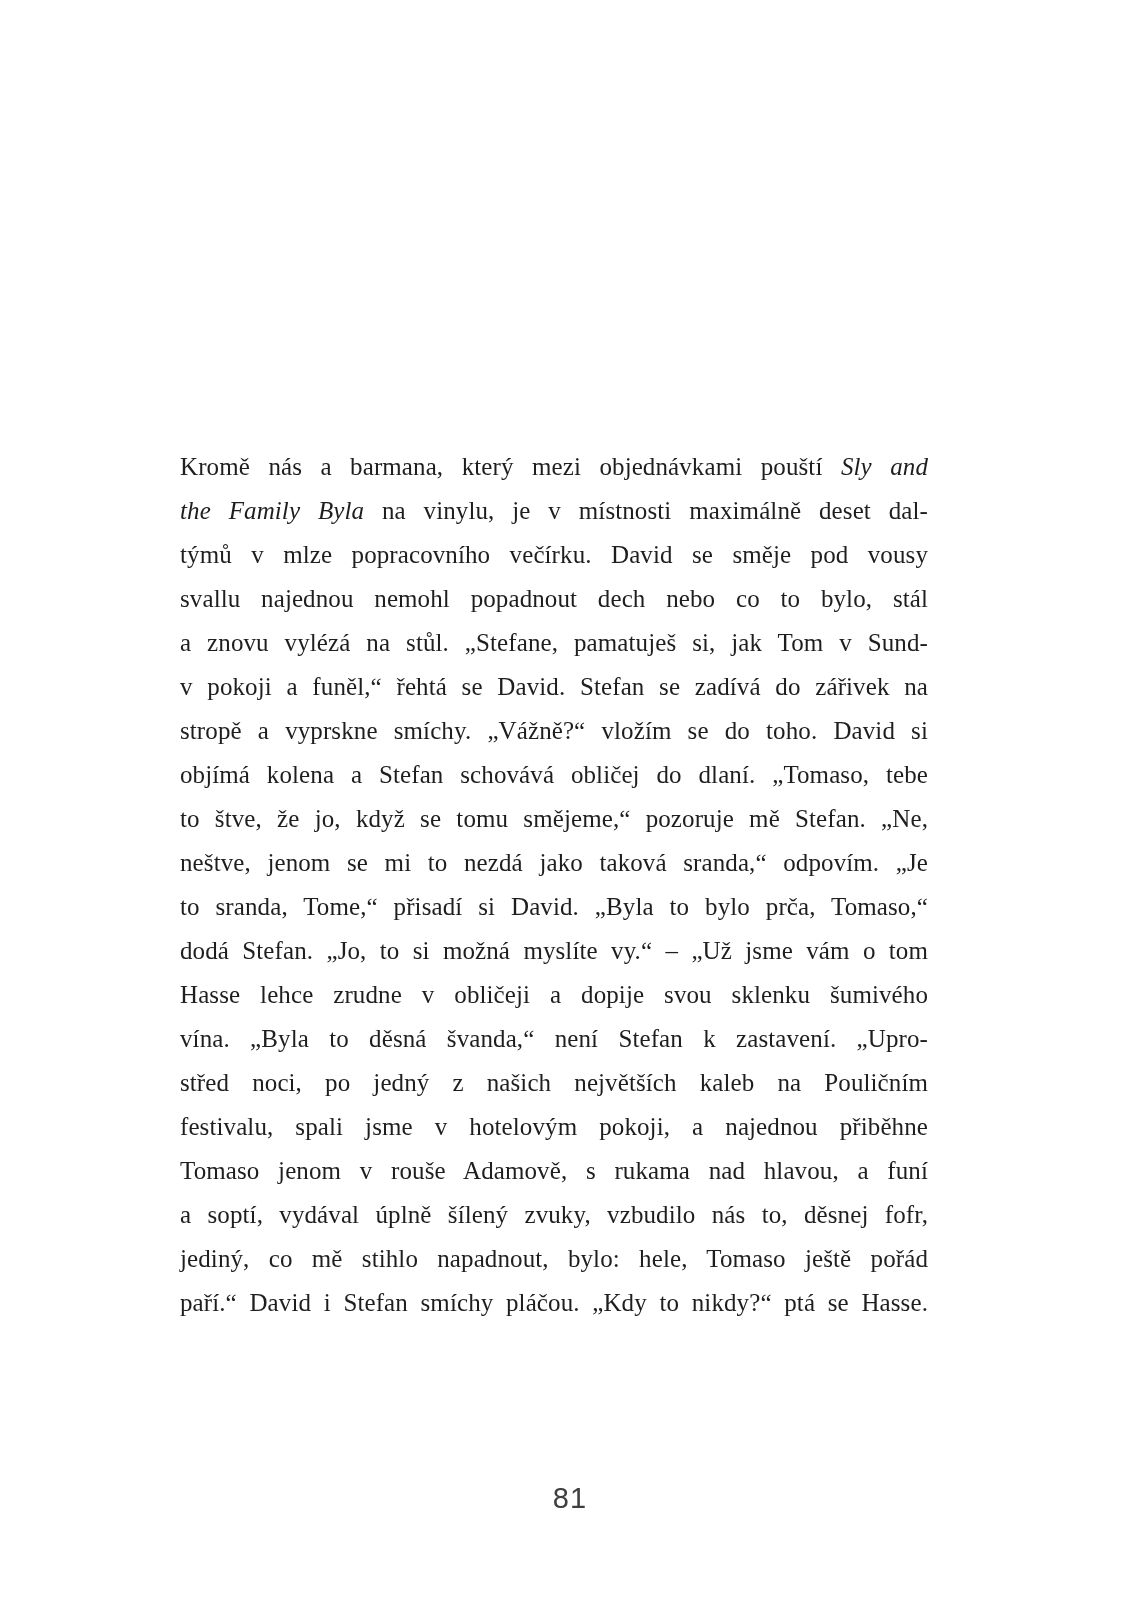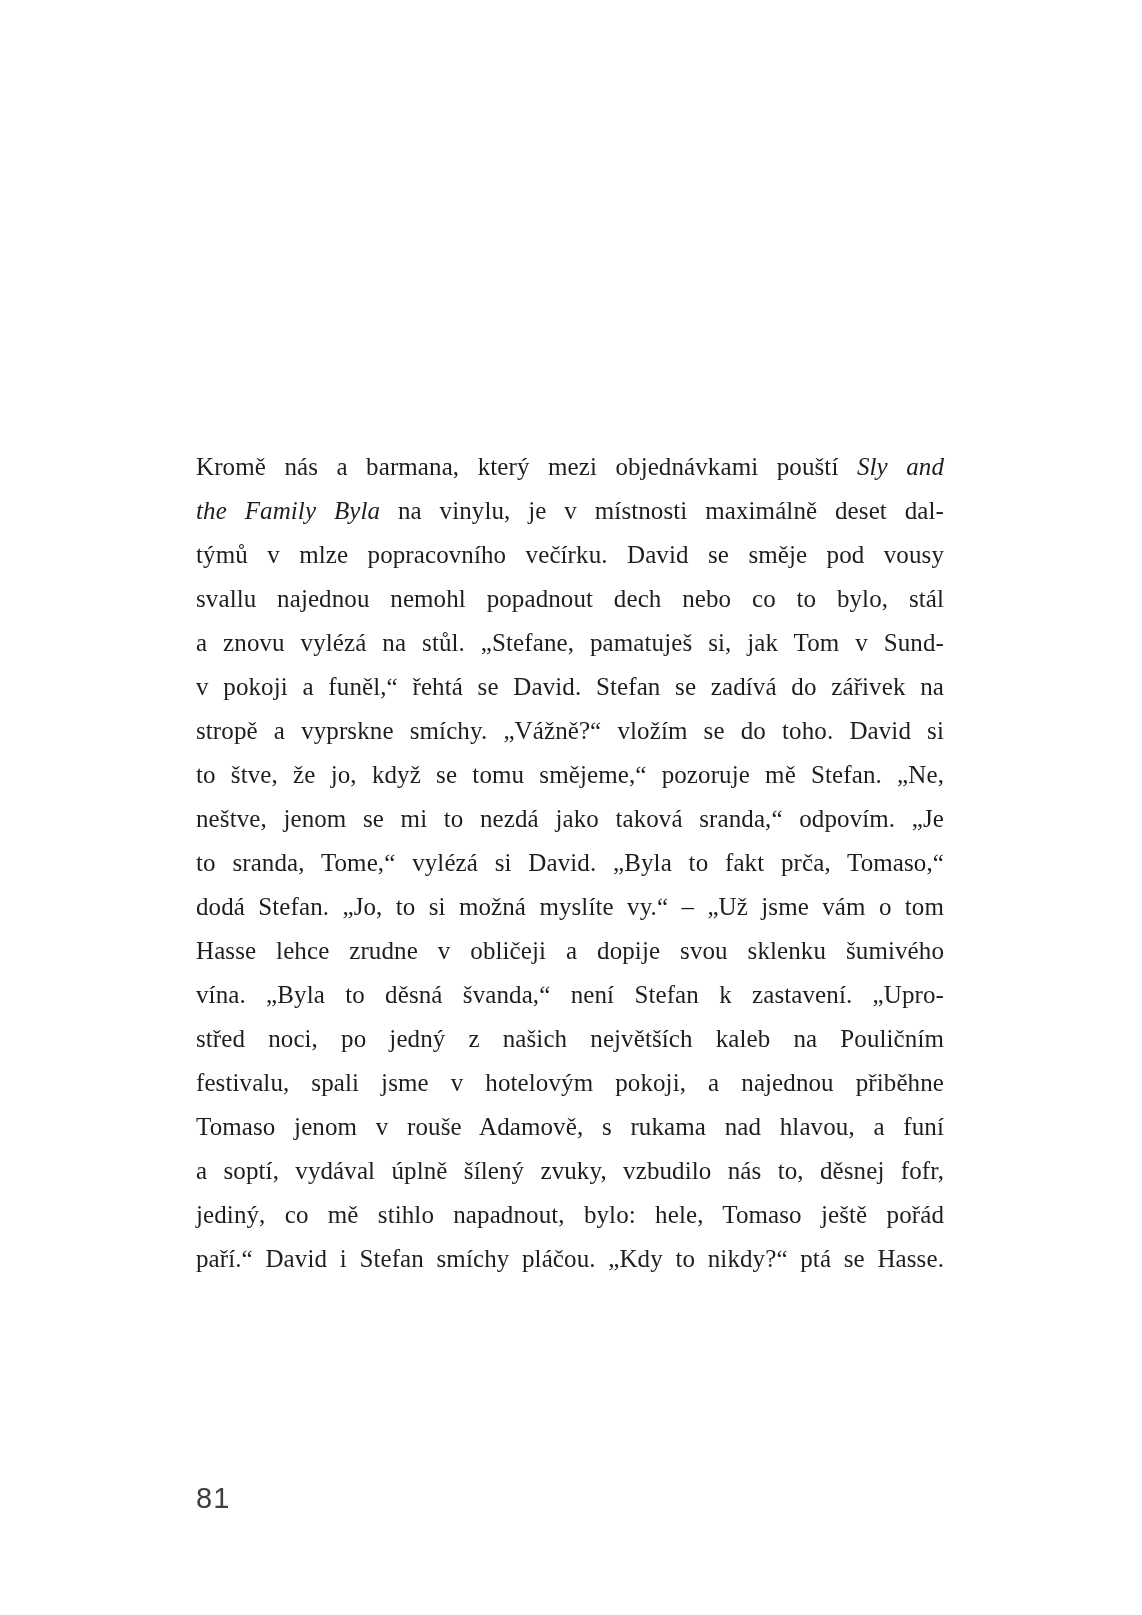--- a/index.html
+++ b/index.html
@@ -9,21 +9,21 @@
   .page {
     position: relative;
     width: 1142px;
     height: 1615px;
     background: #ffffff;
     overflow: hidden;
     font-family: "Liberation Serif", serif;
   }
   .text-block {
     position: absolute;
-    left: 196px;
+    left: 180px;
     top: 445px;
     width: 748px;
     font-size: 25px;
     line-height: 44px;
     color: #1e1e1e;
     letter-spacing: 0.1px;
   }
   .text-line {
     text-align: justify;
     text-align-last: justify;
@@ -31,44 +31,45 @@
     white-space: normal;
   }
   .text-line span.italic {
     font-style: italic;
   }
   .page-number {
     position: absolute;
     left: 196px;
     top: 1483px;
     width: 748px;
-    text-align: left;
+    text-align: center;
     font-family: "Liberation Sans", sans-serif;
     font-weight: 300;
     font-size: 29px;
     line-height: 1.1;
     color: #3f3f3f;
     letter-spacing: 1px;
   }
 </style>
 </head>
 <body>
 
 <div class="page">
   <div class="text-block">
       <div class="text-line"><span>Kromě nás a barmana, který mezi objednávkami pouští </span><span class="italic">Sly and</span></div>
       <div class="text-line"><span class="italic">the Family Byla</span><span> na vinylu, je v místnosti maximálně deset dal-</span></div>
       <div class="text-line"><span>týmů v mlze popracovního večírku. David se směje pod vousy</span></div>
       <div class="text-line"><span>svallu najednou nemohl popadnout dech nebo co to bylo, stál</span></div>
       <div class="text-line"><span>a znovu vylézá na stůl. „Stefane, pamatuješ si, jak Tom v Sund-</span></div>
       <div class="text-line"><span>v pokoji a funěl,“ řehtá se David. Stefan se zadívá do zářivek na</span></div>
       <div class="text-line"><span>stropě a vyprskne smíchy. „Vážně?“ vložím se do toho. David si</span></div>
+      <div class="text-line"><span>objímá kolena a Stefan schovává obličej do dlaní. „Tomaso, tebe</span></div>
       <div class="text-line"><span>to štve, že jo, když se tomu smějeme,“ pozoruje mě Stefan. „Ne,</span></div>
       <div class="text-line"><span>neštve, jenom se mi to nezdá jako taková sranda,“ odpovím. „Je</span></div>
-      <div class="text-line"><span>to sranda, Tome,“ vylézá si David. „Byla to fakt prča, Tomaso,“</span></div>
+      <div class="text-line"><span>to sranda, Tome,“ přisadí si David. „Byla to bylo prča, Tomaso,“</span></div>
       <div class="text-line"><span>dodá Stefan. „Jo, to si možná myslíte vy.“ – „Už jsme vám o tom</span></div>
       <div class="text-line"><span>Hasse lehce zrudne v obličeji a dopije svou sklenku šumivého</span></div>
       <div class="text-line"><span>vína. „Byla to děsná švanda,“ není Stefan k zastavení. „Upro-</span></div>
       <div class="text-line"><span>střed noci, po jedný z našich největších kaleb na Pouličním</span></div>
       <div class="text-line"><span>festivalu, spali jsme v hotelovým pokoji, a najednou přiběhne</span></div>
       <div class="text-line"><span>Tomaso jenom v rouše Adamově, s rukama nad hlavou, a funí</span></div>
       <div class="text-line"><span>a soptí, vydával úplně šílený zvuky, vzbudilo nás to, děsnej fofr,</span></div>
       <div class="text-line"><span>jediný, co mě stihlo napadnout, bylo: hele, Tomaso ještě pořád</span></div>
       <div class="text-line"><span>paří.“ David i Stefan smíchy pláčou. „Kdy to nikdy?“ ptá se Hasse.</span></div>
     </div>

